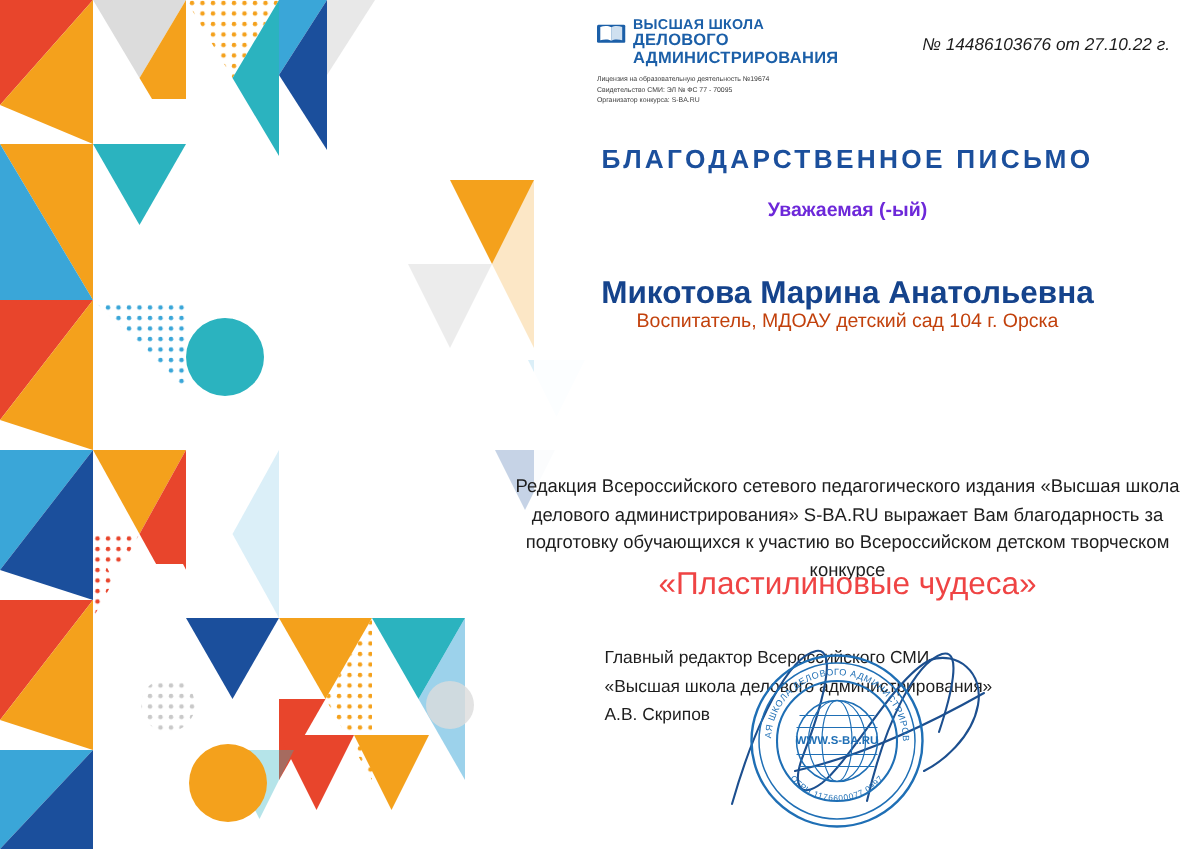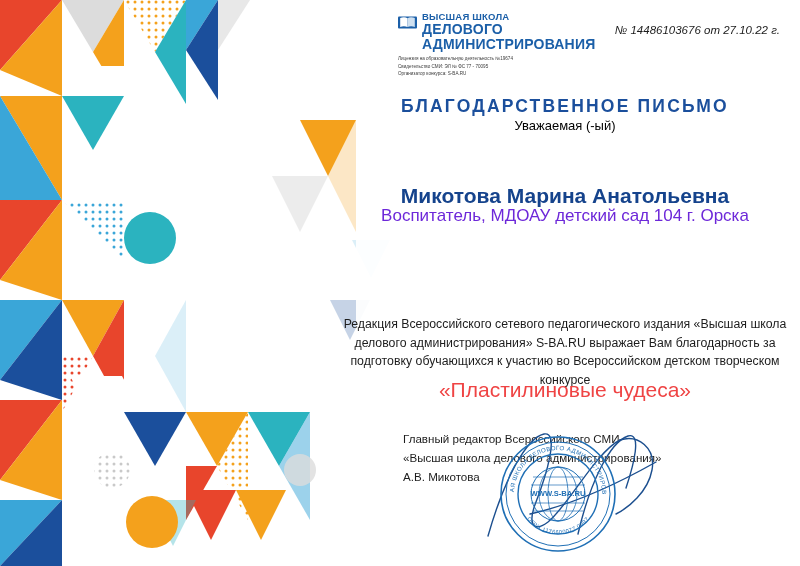--- a/index.html
+++ b/index.html
@@ -50,21 +50,21 @@
   .logo-text {
     line-height: 1.08;
   }
   .logo-l1 {
     font-size: 9.5px;
     font-weight: bold;
     color: #1b5fa8;
     letter-spacing: .2px;
   }
   .logo-l2 {
-    font-size: 14px;
+    font-size: 11px;
     font-weight: bold;
     color: #1b5fa8;
     letter-spacing: .2px;
   }
   .logo-sub {
     margin-top: 3px;
     font-size: 4.6px;
     color: #3b3b3b;
     line-height: 1.55;
   }
@@ -92,43 +92,44 @@
     top: 96px;
     left: 0;
     width: 100%;
     font-size: 17.5px;
     font-weight: bold;
     color: #1b4f9c;
     letter-spacing: 2.2px;
   }
   .salutation {
     position: absolute;
-    top: 118px;
+    top: 132px;
     left: 0;
     width: 100%;
     font-size: 13px;
-    color: #000000;
+    color: #6d28d9;
+    font-weight: bold;
   }
   .recipient {
     position: absolute;
     top: 170px;
     left: 0;
     width: 100%;
     font-size: 21px;
     font-weight: bold;
     color: #15438c;
     margin-top: 14px;
   }
   .position {
     position: absolute;
     top: 206px;
     left: 0;
     width: 100%;
-    font-size: 17px;
-    color: #6d28d9;
+    font-size: 13px;
+    color: #c2410c;
   }
   .body-para {
     position: absolute;
     top: 315px;
     left: 0;
     width: 100%;
     font-size: 12.3px;
     color: #1d1d1d;
     line-height: 1.52;
   }
@@ -292,21 +293,21 @@
     <div class="salutation">Уважаемая (-ый)</div>
     <div class="recipient">Микотова Марина Анатольевна</div>
     <div class="position">Воспитатель, МДОАУ детский сад 104 г. Орска</div>
     <div class="body-para">Редакция Всероссийского сетевого педагогического издания «Высшая школа делового администрирования» S-BA.RU выражает Вам благодарность за подготовку обучающихся к участию во Всероссийском детском творческом конкурсе</div>
     <div class="contest">«Пластилиновые чудеса»</div>
   </div>
 
   <div class="signature">
     <div>Главный редактор Всероссийского СМИ</div>
     <div>«Высшая школа делового администрирования»</div>
-    <div>А.В. Микотова</div>
+    <div>А.В. Скрипов</div>
   </div>
 
   <div class="scribble">
     <svg width="230" height="140" viewBox="0 0 230 140" xmlns="http://www.w3.org/2000/svg">
       <g fill="none" stroke="#1c4f8f" stroke-width="1.4" stroke-linecap="round">
         <path d="M18 118 C34 62, 56 20, 74 16 C90 13, 76 58, 66 84 C58 104, 62 116, 78 104 C98 88, 126 34, 150 22"></path>
         <path d="M108 116 C120 64, 140 24, 158 18 C172 14, 164 46, 156 70"></path>
         <path d="M150 22 C168 16, 186 30, 182 52 C178 74, 158 90, 146 96"></path>
         <path d="M60 96 C96 88, 140 70, 186 44"></path>
       </g>

